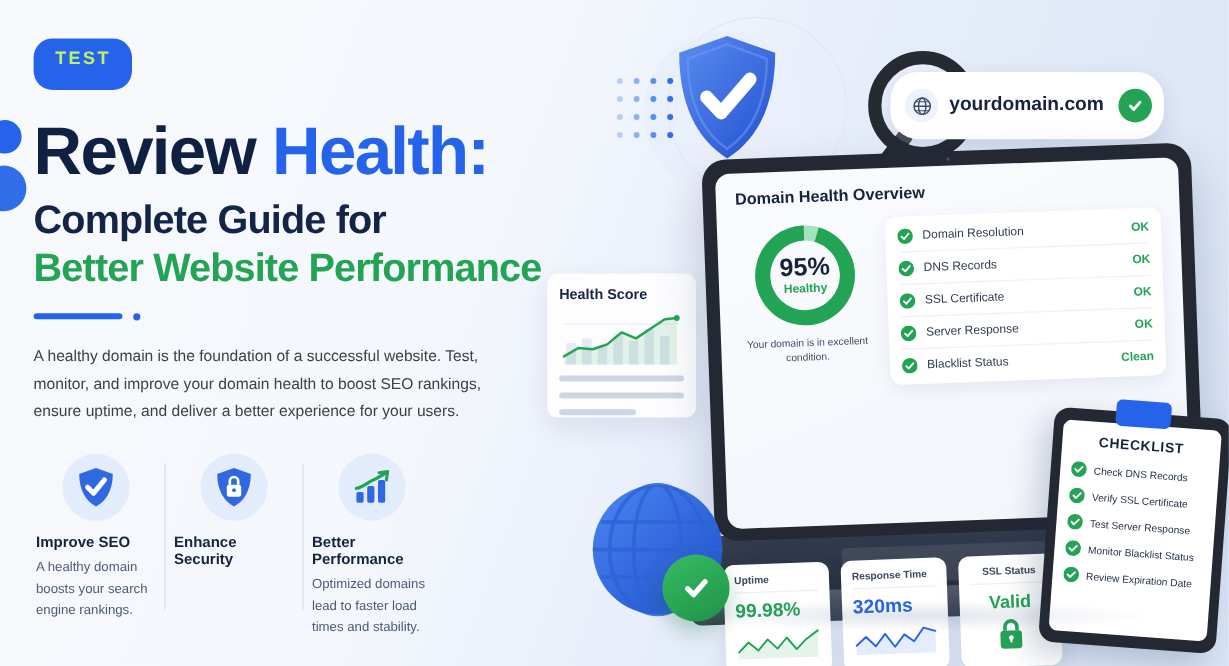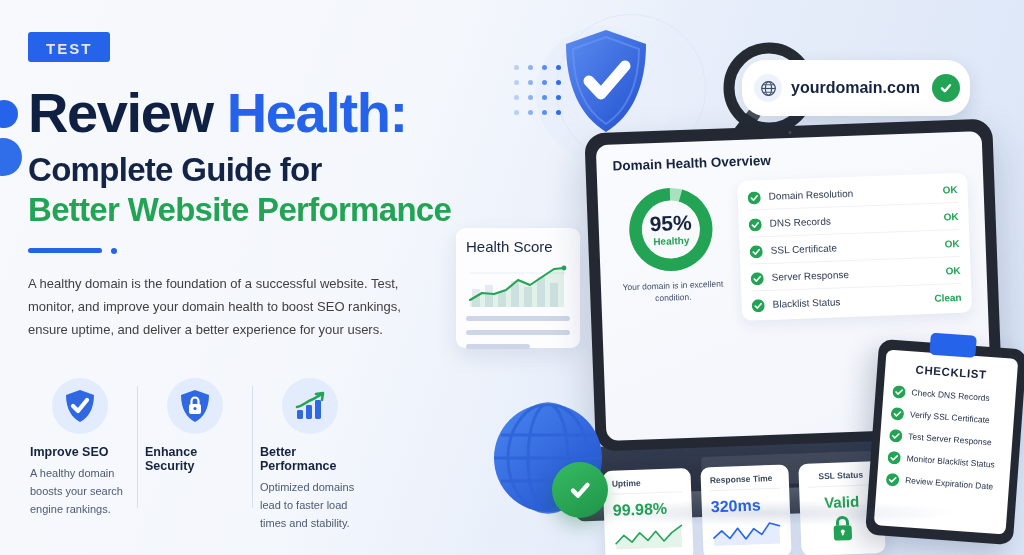--- a/index.html
+++ b/index.html
@@ -8,23 +8,23 @@
     font-family: "Liberation Sans", sans-serif;
     background: linear-gradient(110deg, #f7f9fc 0%, #f4f7fc 38%, #e6edfa 62%, #d9e4f6 100%);
     position: relative;
     overflow: hidden;
   }
   .stage { position: absolute; inset: 0; }
 
   
   .left { position: absolute; left: 28px; top: 32px; width: 470px; }
   .badge {
-    display: inline-block; background: #2563eb; color: #e5e5e5;
+    display: inline-block; background: #2563eb; color: #bef264;
     font-size: 15px; font-weight: bold; letter-spacing: 2px;
-    padding: 8px 18px 5px; border-radius: 3px;
+    padding: 8px 18px 18px; border-radius: 16px;
   }
   .h1 {
     margin-top: 22px; font-size: 56px; line-height: 1.02;
     font-weight: bold; color: #0f2043; letter-spacing: -1.4px;
     white-space: nowrap;
   }
   .h1 .accent { color: #2563eb; }
   .h2 {
     margin-top: 10px; font-size: 33px; line-height: 1.16;
     font-weight: bold; color: #142446; letter-spacing: -0.7px;
@@ -108,21 +108,21 @@
     display: flex; align-items: center; justify-content: center; flex: 0 0 auto;
   }
 
   
   .hscard {
     position: absolute; left: 456px; top: 228px; width: 124px; height: 120px;
     background: #fdfdff; border-radius: 9px;
     box-shadow: 0 8px 22px rgba(30,52,96,.10);
     padding: 10px 10px 8px;
   }
-  .hscard-t { font-size: 15px; font-weight: normal; color: #18253f; }
+  .hscard-t { font-size: 12px; font-weight: bold; color: #18253f; }
   .hscard-chart { margin-top: 8px; height: 44px; position: relative; }
   .hsline { margin-top: 9px; height: 5px; border-radius: 3px; background: #ccd6e6; }
   .hsline.s { width: 62%; }
 
   
   .laptop { position: absolute; left: 568px; top: 126px; width: 432px; height: 420px; }
   .lid {
     position: absolute; left: 22px; top: 0; width: 408px; height: 318px;
     background: #232833; border-radius: 20px;
     transform: rotate(-2.1deg);

